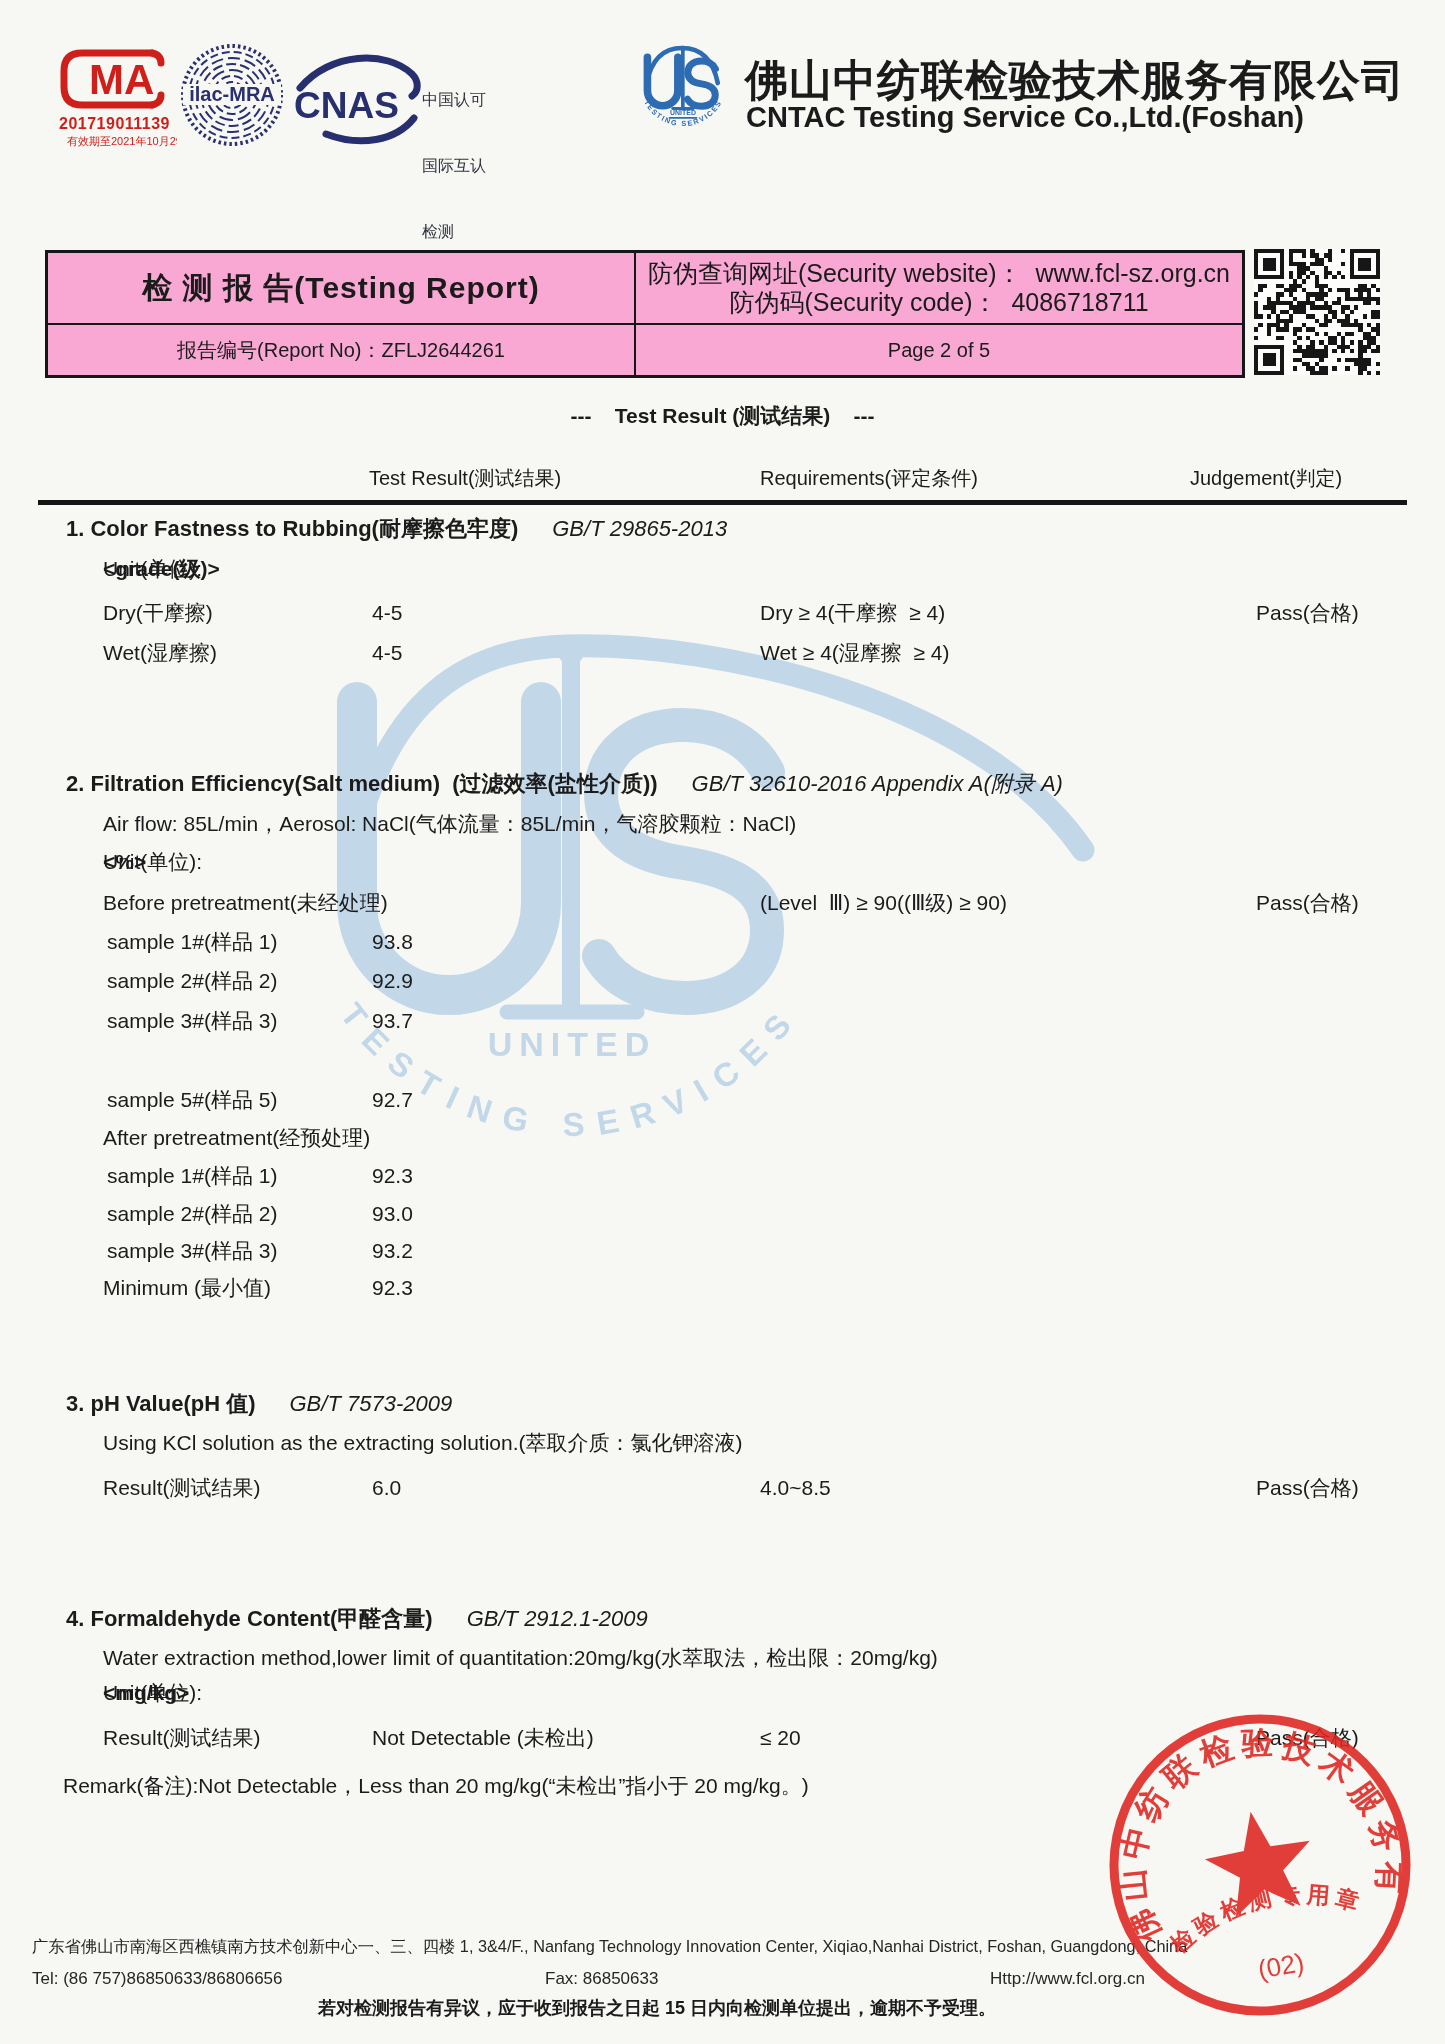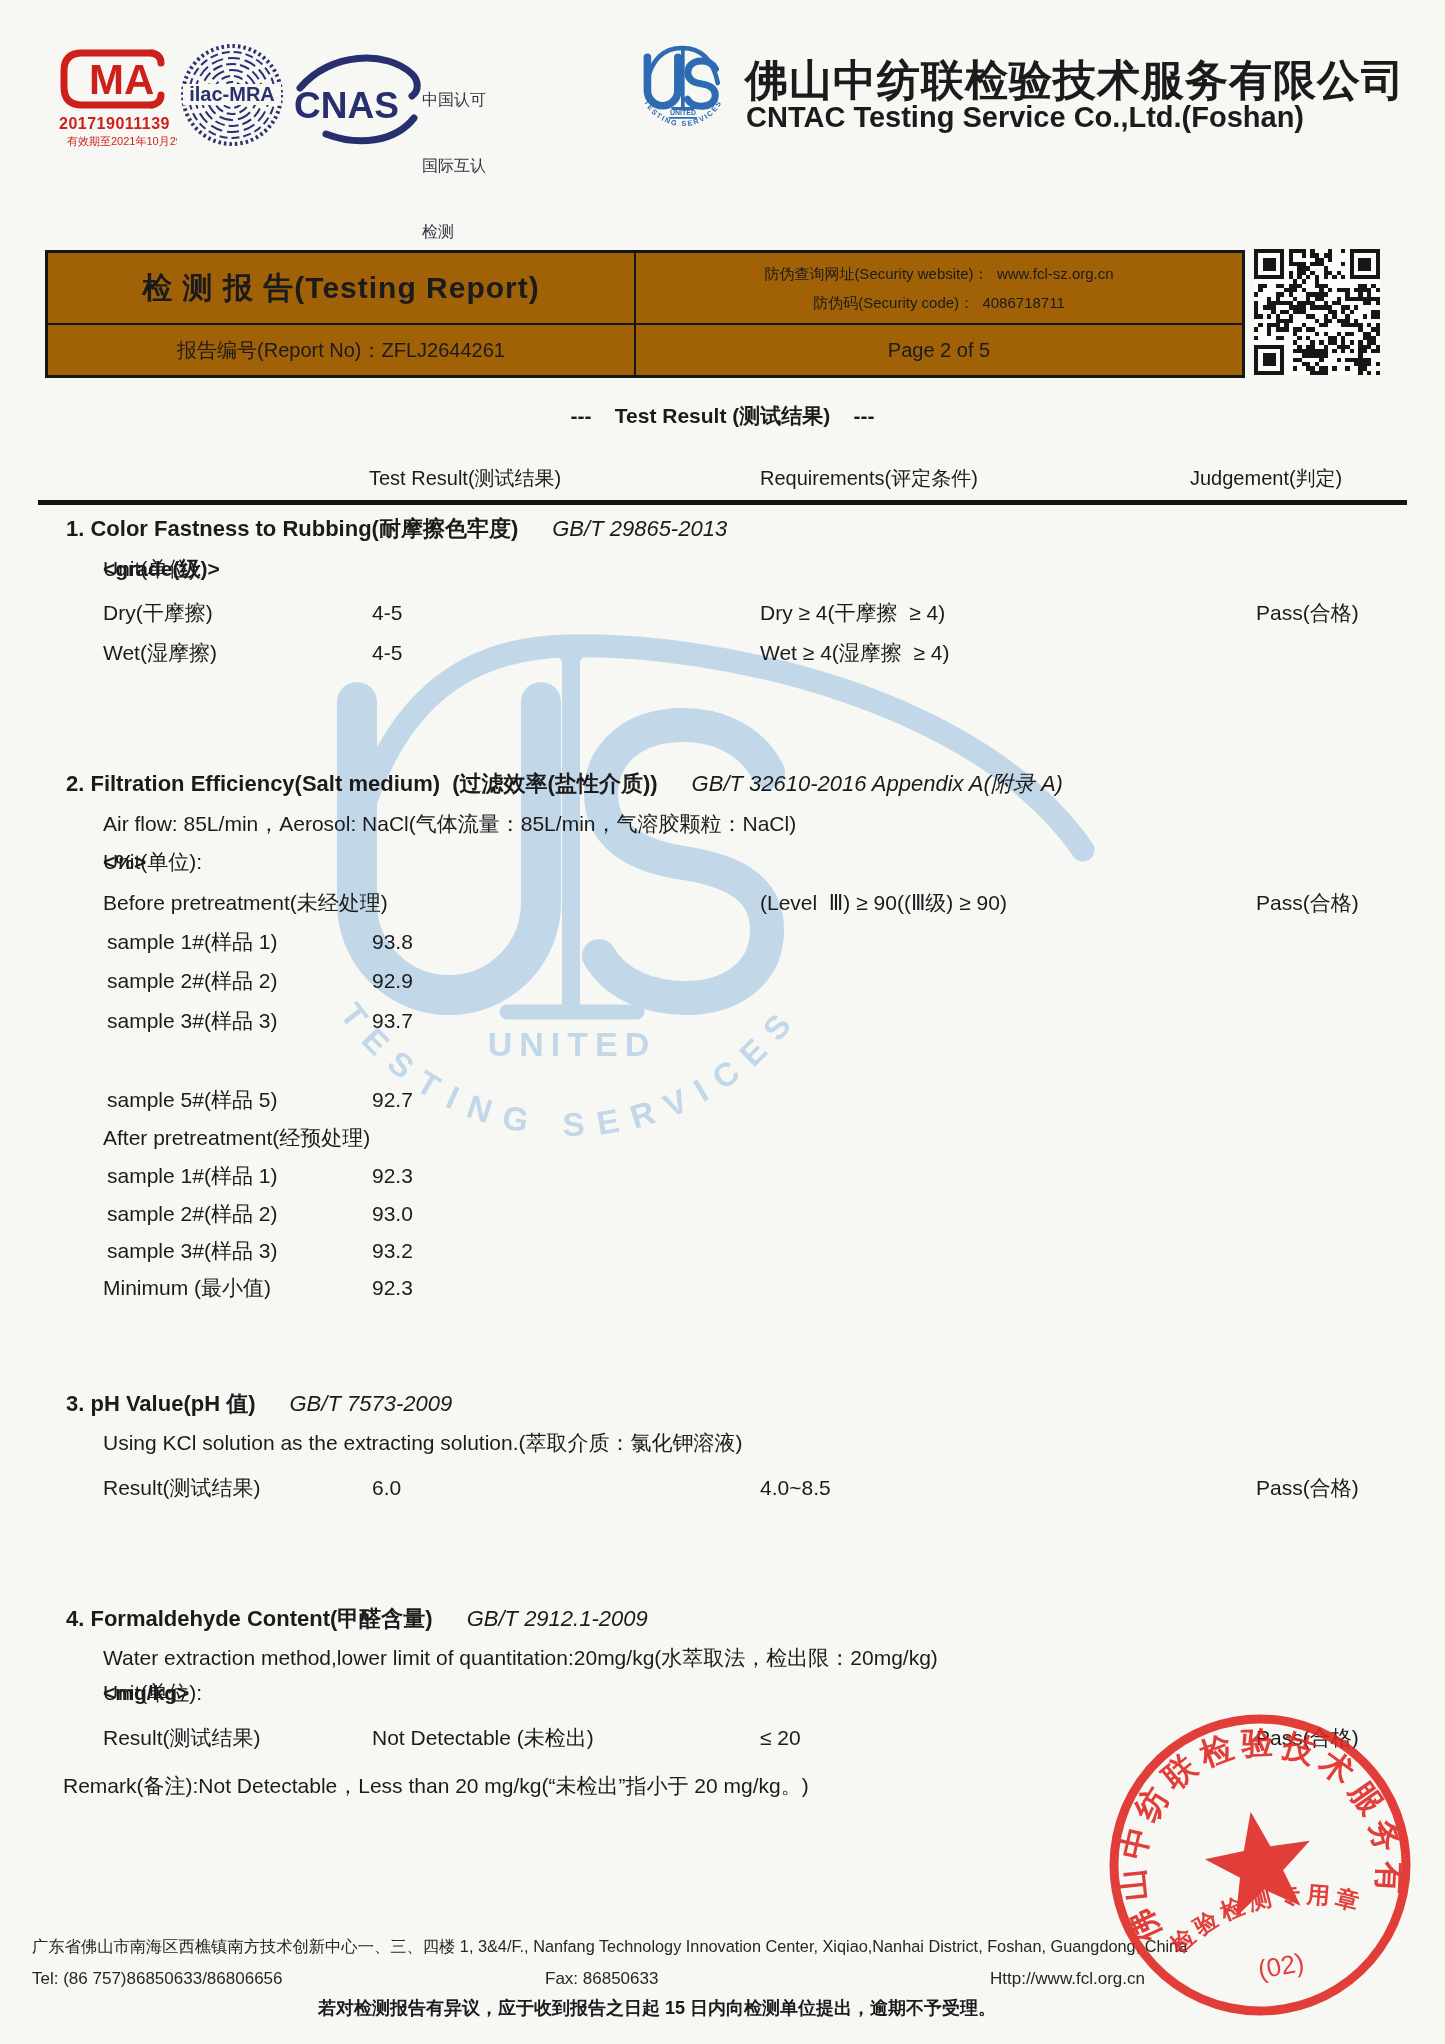--- a/index.html
+++ b/index.html
@@ -13,26 +13,26 @@
   .c-value{left:372px;}
   .c-req{left:760px;}
   .c-judge{left:1256px;}
   .b{font-weight:bold;}
   .std{font-style:italic;text-underline-offset:3px;}
   .heading-line{position:absolute;left:66px;font-size:22px;line-height:28px;display:flex;gap:34px;white-space:pre;}
   .heading-line .hd{font-weight:bold;}
   
   .info-table{position:absolute;left:45px;top:250px;width:1194px;height:122px;
               border:3px solid #161616;display:grid;grid-template-columns:588px 1fr;
-              grid-template-rows:72px 1fr;background:#a16207;}
+              grid-template-rows:72px 1fr;background:#f9a8d4;}
   .cell{display:flex;flex-direction:column;align-items:center;justify-content:center;white-space:pre;}
   .cell.br{border-right:2px solid #161616;}
   .cell.bb{border-bottom:2px solid #161616;}
   .report-title{font-size:30px;font-weight:bold;letter-spacing:1px;}
-  .sec-line{font-size:15px;line-height:29px;}
+  .sec-line{font-size:25px;line-height:29px;}
   .report-no{font-size:20px;font-weight:normal;}
   .page-ind{font-size:20px;}
   .rule{position:absolute;left:38px;top:500px;width:1369px;height:5px;background:#141414;}
   .title-center{position:absolute;left:0;top:402px;width:1445px;text-align:center;
                 font-size:21px;font-weight:bold;white-space:pre;}
   .colheads{position:absolute;top:465px;left:0;width:1445px;font-size:20px;}
   .colheads span{position:absolute;white-space:pre;}
   .footer{color:#262626;}
   .addr{position:absolute;left:32px;top:1936px;font-size:16.3px;white-space:pre;}
   .telrow{position:absolute;top:1969px;left:0;width:1445px;font-size:17px;}

